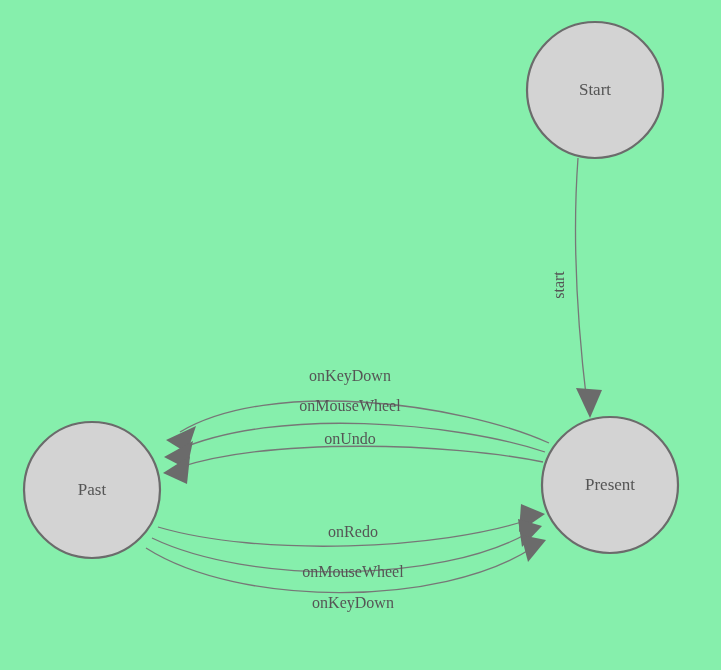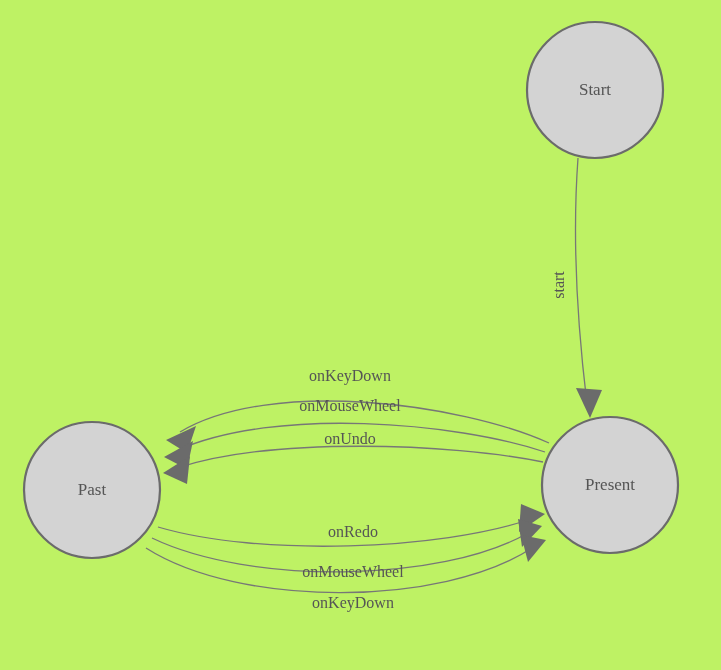--- a/index.html
+++ b/index.html
@@ -7,21 +7,21 @@
     padding: 0;
     background: #ffffff;
   }
   body {
     font-family: "Liberation Serif", "DejaVu Serif", serif;
   }
   #diagram-canvas {
     position: relative;
     width: 721px;
     height: 670px;
-    background: #bef264;
+    background: #86efac;
     overflow: hidden;
   }
   #diagram-svg {
     position: absolute;
     top: 0;
     left: 0;
     width: 721px;
     height: 670px;
     display: block;
   }

